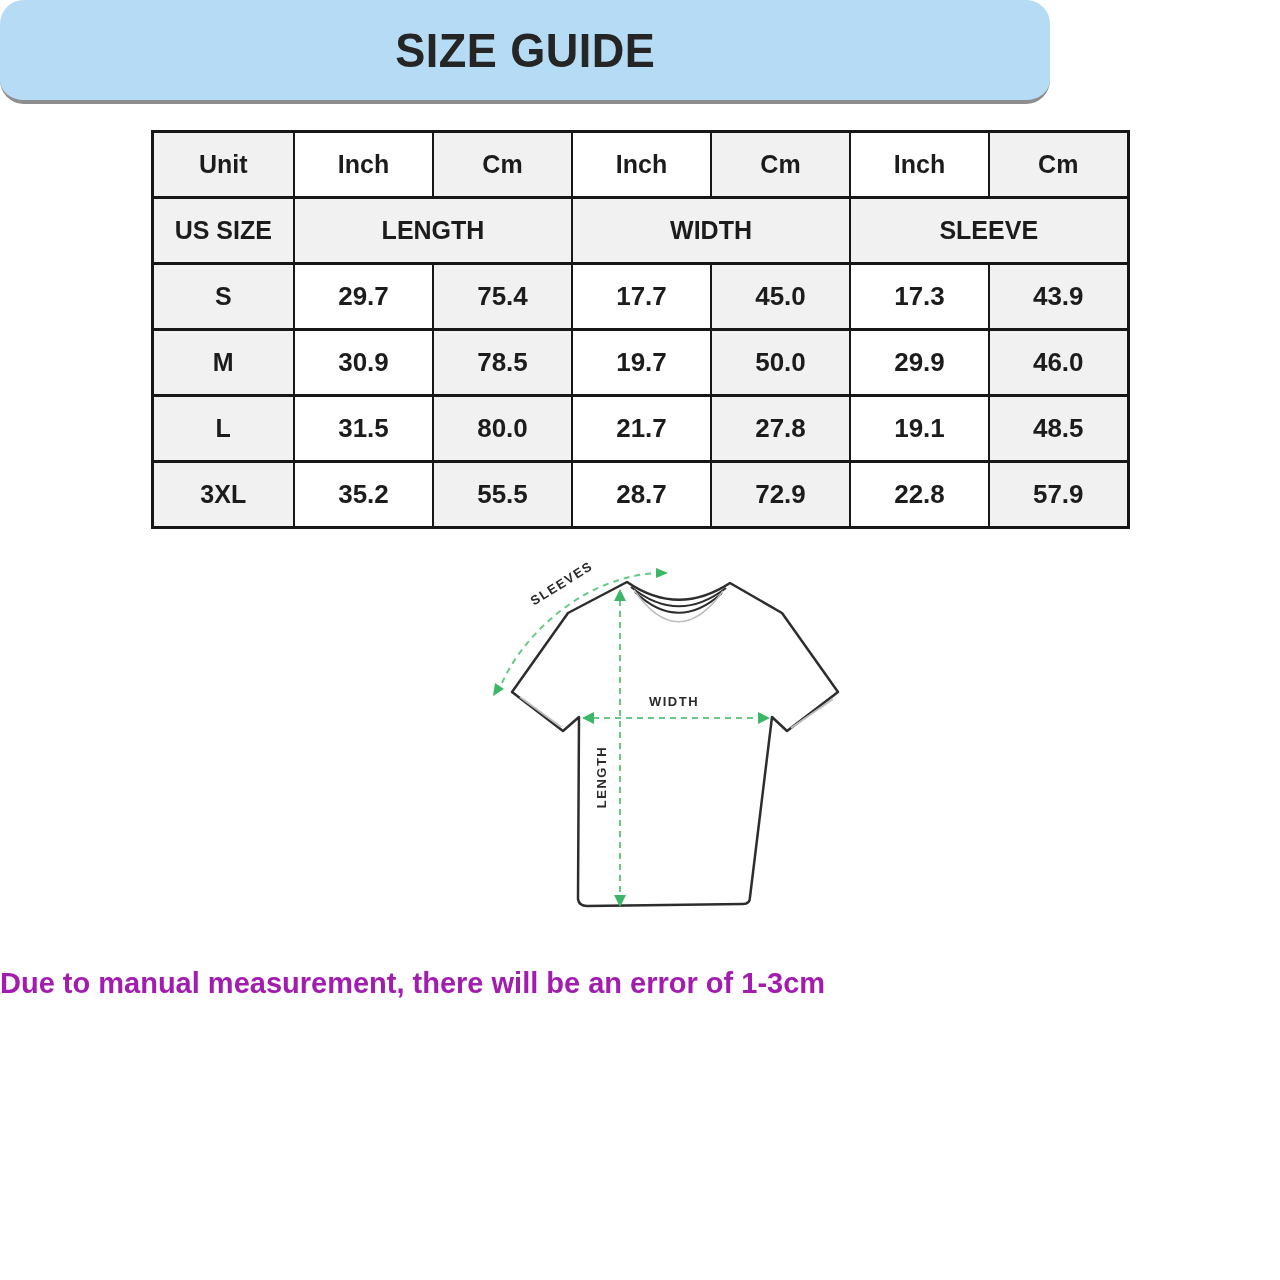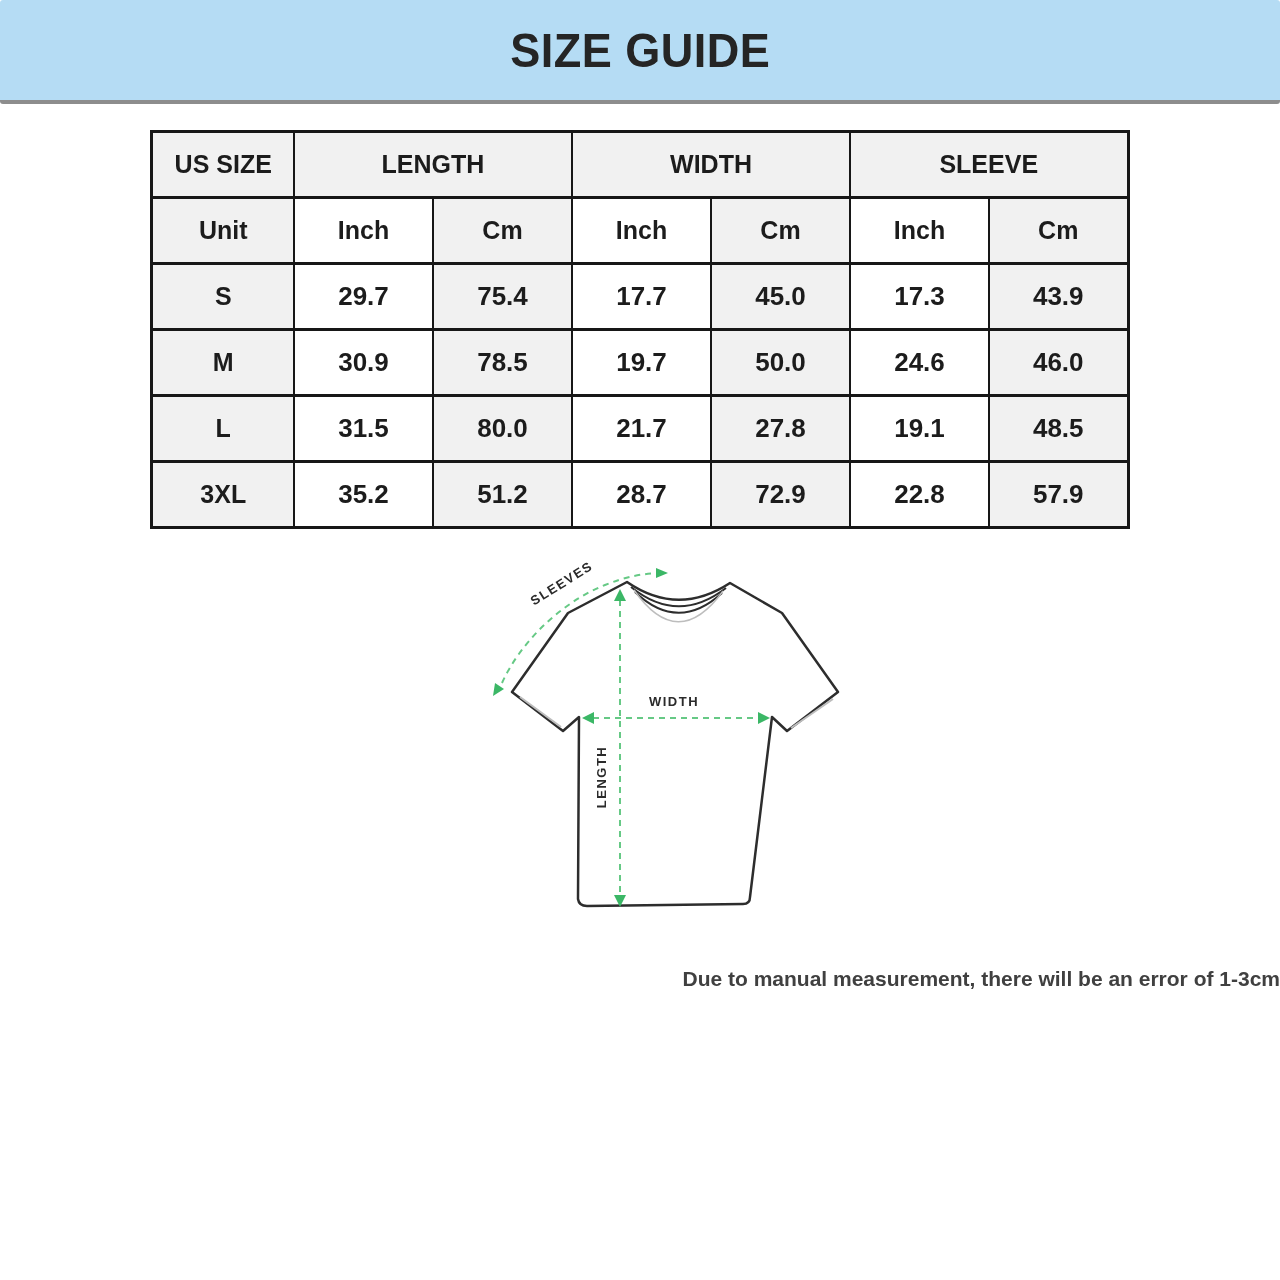--- a/index.html
+++ b/index.html
@@ -6,23 +6,23 @@
   html, body { margin: 0; padding: 0; }
   body {
     width: 1280px; height: 1280px;
     background: #ffffff;
     font-family: "Liberation Sans", sans-serif;
     overflow: hidden;
   }
 
   
   .banner {
-    width: 1280px; height: 104px;
+    width: 1050px; height: 104px;
     background: #b5dcf4;
-    border-radius: 3px;
+    border-radius: 24px;
     border-bottom: 4px solid #8d8d8d;
     display: flex; align-items: center; justify-content: center;
   }
   .banner h1 {
     margin: 0;
     font-size: 49px;
     font-weight: bold;
     color: #252525;
     letter-spacing: 0.5px;
     transform: scaleX(0.92);
@@ -54,24 +54,24 @@
 
   
   .diagram {
     width: 420px; height: 392px;
     margin: 16px 0 0 460px;
   }
 
   
   .footnote {
     margin-top: 30px;
-    text-align: right;
-    font-size: 21px;
+    text-align: left;
+    font-size: 29px;
     font-weight: bold;
-    color: #404040;
+    color: #a21caf;
   }
 </style>
 </head>
 <body>
 
 <header class="banner">
   <h1>SIZE GUIDE</h1>
 </header>
 
 <table class="size-table">
@@ -79,67 +79,67 @@
     <col style="width:142px">
       <col style="width:139px">
       <col style="width:139px">
     <col style="width:139px">
       <col style="width:139px">
       <col style="width:139px">
       <col style="width:139px">
   </colgroup>
   <thead>
     <tr>
-      <th class="cell-gray">US SIZE</th>
-      <th class="cell-gray" colspan="2">LENGTH</th>
-      <th class="cell-gray" colspan="2">WIDTH</th>
-      <th class="cell-gray" colspan="2">SLEEVE</th>
-    </tr>
-    <tr>
       <th class="cell-gray">Unit</th>
       <th class="cell-white">Inch</th>
       <th class="cell-gray">Cm</th>
       <th class="cell-white">Inch</th>
       <th class="cell-gray">Cm</th>
       <th class="cell-white">Inch</th>
       <th class="cell-gray">Cm</th>
+    </tr>
+    <tr>
+      <th class="cell-gray">US SIZE</th>
+      <th class="cell-gray" colspan="2">LENGTH</th>
+      <th class="cell-gray" colspan="2">WIDTH</th>
+      <th class="cell-gray" colspan="2">SLEEVE</th>
     </tr>
   </thead>
   <tbody>
     <tr>
       <th class="cell-gray">S</th>
       <td class="cell-white">29.7</td>
       <td class="cell-gray">75.4</td>
       <td class="cell-white">17.7</td>
       <td class="cell-gray">45.0</td>
       <td class="cell-white">17.3</td>
       <td class="cell-gray">43.9</td>
     </tr>
     <tr>
       <th class="cell-gray">M</th>
       <td class="cell-white">30.9</td>
       <td class="cell-gray">78.5</td>
       <td class="cell-white">19.7</td>
       <td class="cell-gray">50.0</td>
-      <td class="cell-white">24.6</td>
+      <td class="cell-white">29.9</td>
       <td class="cell-gray">46.0</td>
     </tr>
     <tr>
       <th class="cell-gray">L</th>
       <td class="cell-white">31.5</td>
       <td class="cell-gray">80.0</td>
       <td class="cell-white">21.7</td>
       <td class="cell-gray">27.8</td>
       <td class="cell-white">19.1</td>
       <td class="cell-gray">48.5</td>
     </tr>
     <tr>
       <th class="cell-gray">3XL</th>
       <td class="cell-white">35.2</td>
-      <td class="cell-gray">51.2</td>
+      <td class="cell-gray">55.5</td>
       <td class="cell-white">28.7</td>
       <td class="cell-gray">72.9</td>
       <td class="cell-white">22.8</td>
       <td class="cell-gray">57.9</td>
     </tr>
   </tbody>
 </table>
 
 <div class="diagram">
   <svg width="420" height="392" viewBox="0 0 420 392" xmlns="http://www.w3.org/2000/svg">

